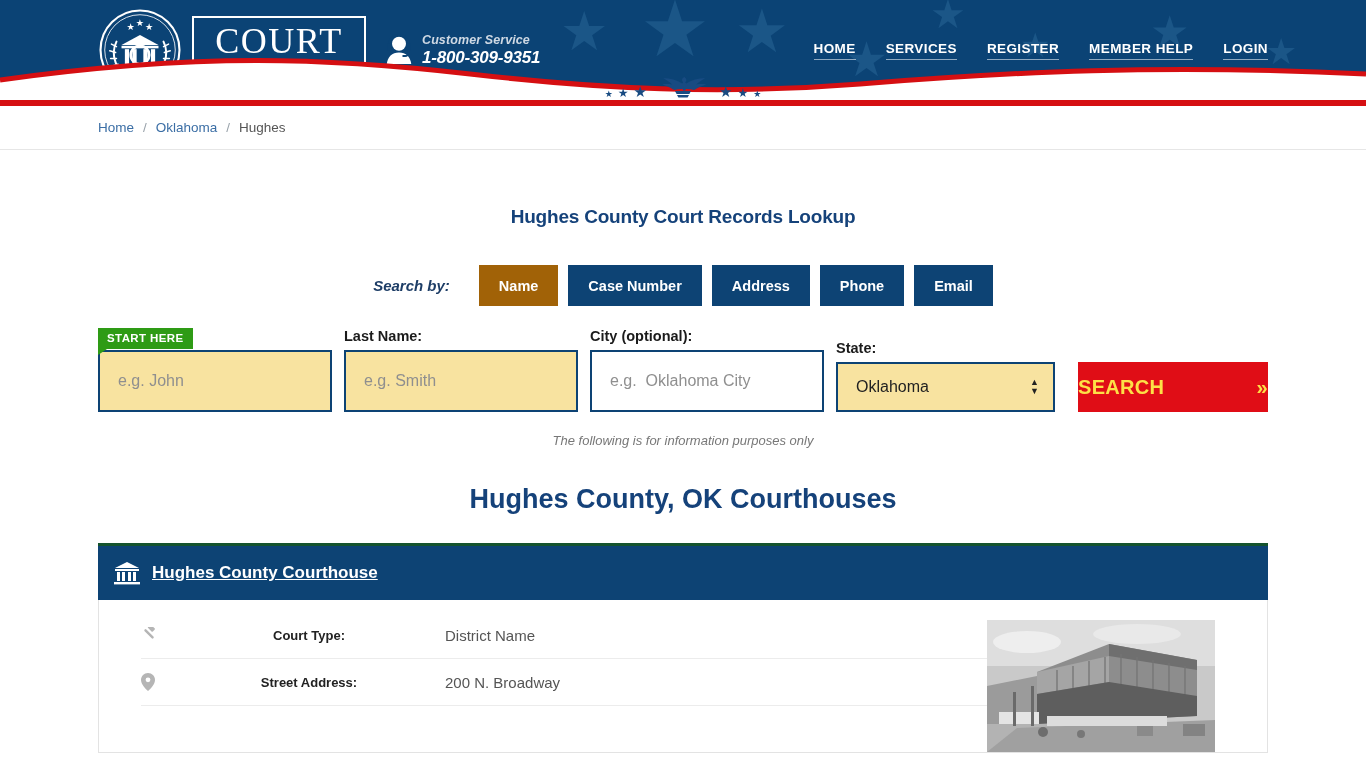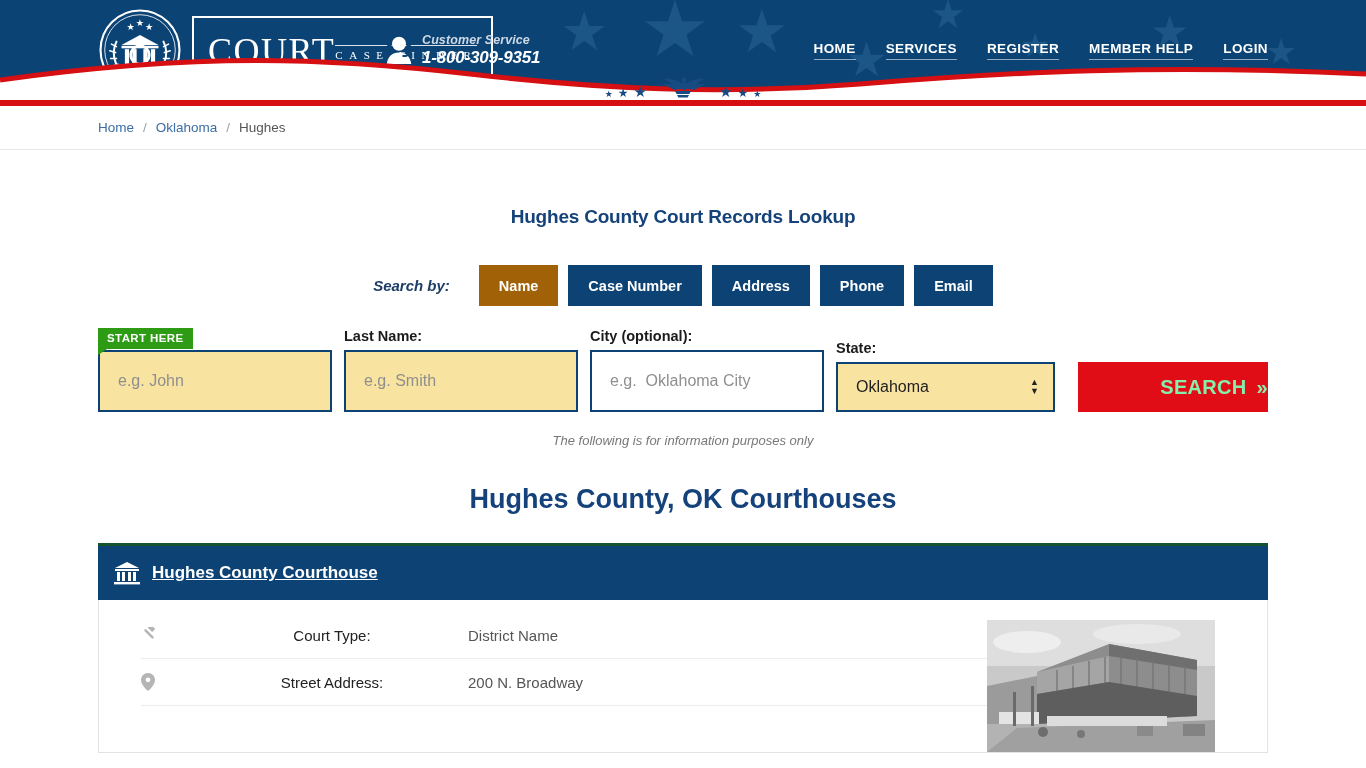--- a/index.html
+++ b/index.html
@@ -35,21 +35,21 @@
     position: absolute; left: 98px; top: 8px;
     display: flex; align-items: center; gap: 10px;
   }
   .logo-emblem {
     width: 84px; height: 84px; flex: none;
   }
   .logo-text-box {
     border: 2px solid #ffffff;
     padding: 5px 14px 4px 14px;
     height: 68px;
-    display: flex; flex-direction: row;
+    display: flex; flex-direction: column;
     justify-content: space-between; align-items: center;
   }
   .logo-court {
     color: #fff; font-family: "Liberation Serif", serif;
     font-size: 36px; letter-spacing: 1.5px; line-height: 1;
     font-weight: 400;
   }
   .logo-sub {
     color: #fff; font-family: "Liberation Serif", serif;
     font-size: 11px; letter-spacing: 6.5px; line-height: 1;
@@ -170,23 +170,23 @@
   .f-city  { width: 234px; }
   .f-state { width: 234px; position: relative; }
   .state-box {
     height: 50px; border: 2px solid #0d4374; background: #f8e3a0;
     display: flex; align-items: center; justify-content: space-between;
     padding: 0 14px 0 18px; font-size: 16px; color: #222;
     cursor: pointer;
   }
   .spin { display: flex; flex-direction: column; gap: 2px; color: #222; font-size: 9px; line-height: .8; }
   .search-btn {
-    height: 50px; min-width: 190px; background: #e00d16; color: #86efac;
+    height: 50px; min-width: 190px; background: #e00d16; color: #fde047;
     font-size: 20px; font-weight: bold; letter-spacing: .3px;
-    display: flex; align-items: center; justify-content: flex-end; gap: 10px;
+    display: flex; align-items: center; justify-content: space-between; gap: 10px;
     border: none; cursor: pointer; margin-left: 11px;
     font-family: "Liberation Sans", sans-serif;
   }
   .disclaimer {
     text-align: center; margin-top: 21px;
     font-size: 13px; font-style: italic; color: #777;
   }
 
   .section-title {
     text-align: center; margin-top: 36px;
@@ -209,21 +209,21 @@
     color: #ffffff; font-size: 17px; font-weight: bold;
     text-decoration: underline;
   }
   .card-body { border: 1px solid #e3e3e3; border-top: none; display: flex; }
   .rows { flex: 1; padding: 12px 0 0 42px; }
   .row {
     display: flex; align-items: center; height: 47px;
     border-bottom: 1px solid #ececec;
   }
   .row .ico { width: 32px; display: flex; align-items: center; color: #b5b5b5; }
-  .row .lbl { width: 272px; font-size: 15px; font-weight: normal; color: #222; margin-left: 23px; }
+  .row .lbl { width: 272px; font-size: 13px; font-weight: bold; color: #222; }
   .row .val { font-size: 15px; color: #555; }
   .thumb-col { width: 280px; padding: 20px 40px 0 0; display: flex; justify-content: flex-start; }
   .thumb { width: 228px; height: 132px; border: 0; background: #9a9a9a; overflow: hidden; }
 </style>
 </head>
 <body>
 
 <div class="header">
   <div class="header-stars">
     <span class="star-bg" style="left:560px;top:4px;font-size:54px;">★</span>

